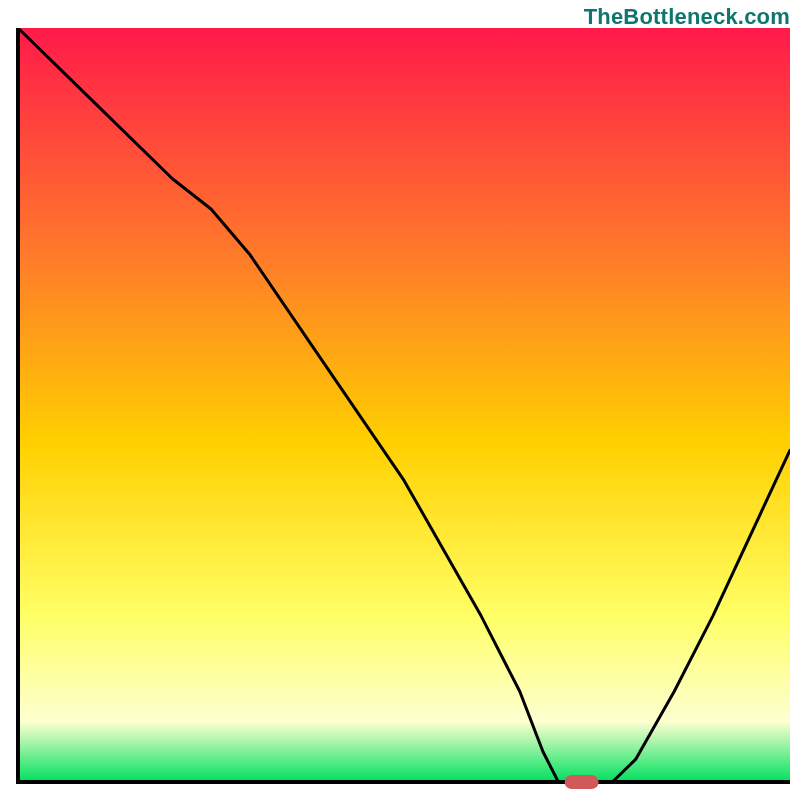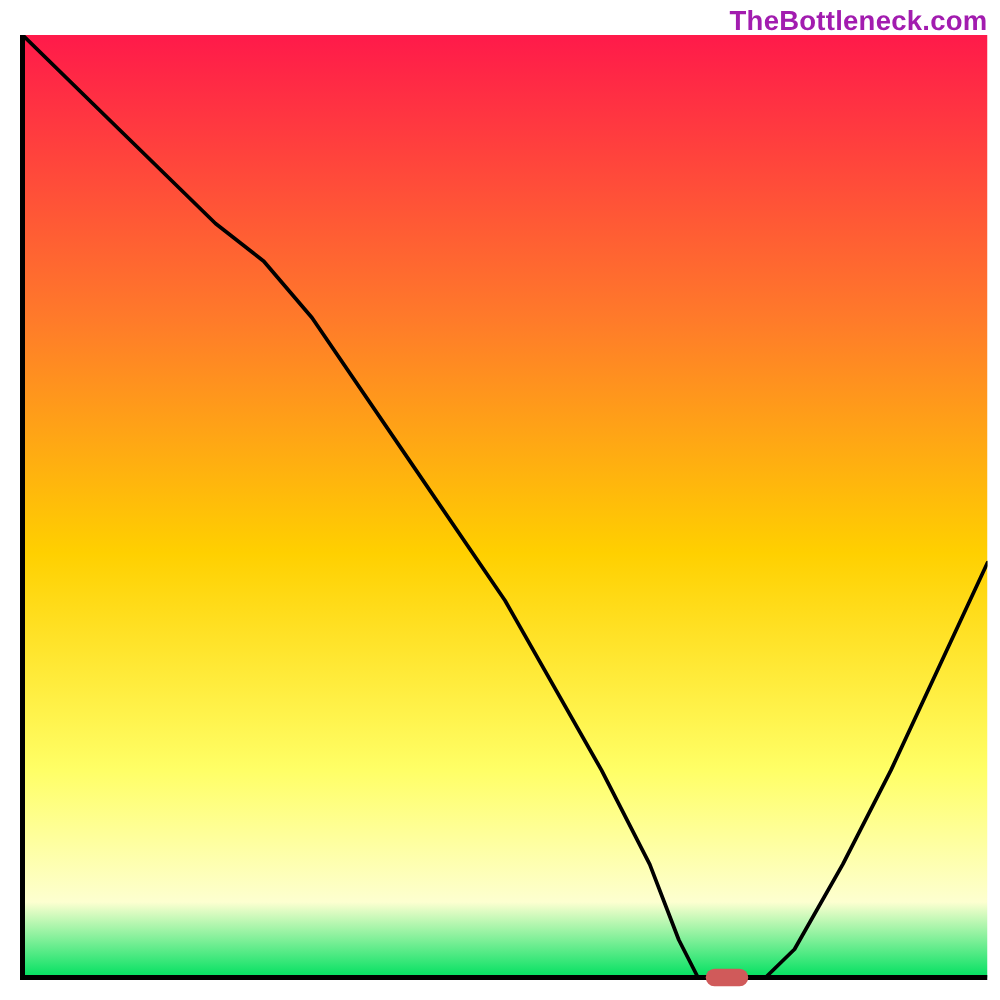--- a/index.html
+++ b/index.html
@@ -15,21 +15,21 @@
     position: relative;
     width: 800px;
     height: 800px;
   }
   .watermark {
     position: absolute;
     top: 4px;
     right: 10px;
     font-size: 22px;
     font-weight: 600;
-    color: #a21caf;
+    color: #0f766e;
     letter-spacing: 0.2px;
   }
   .plot {
     position: absolute;
     left: 10px;
     top: 28px;
     width: 780px;
     height: 762px;
   }
   .plot svg {

